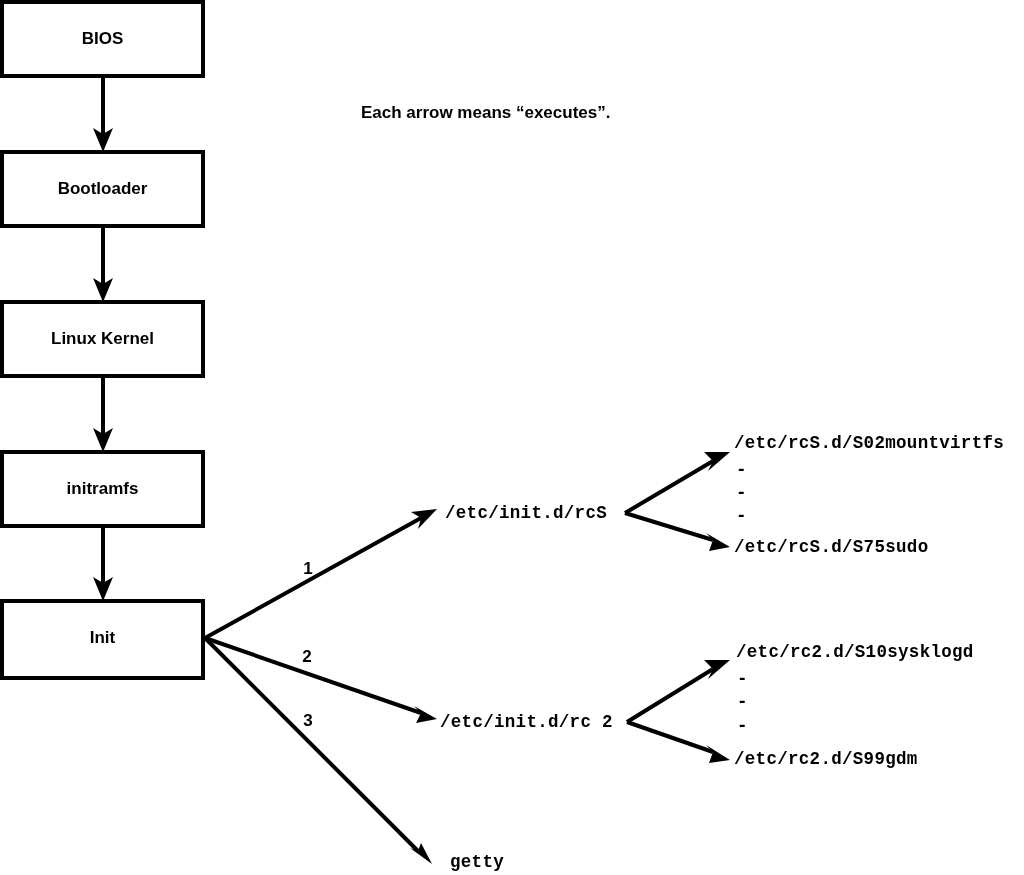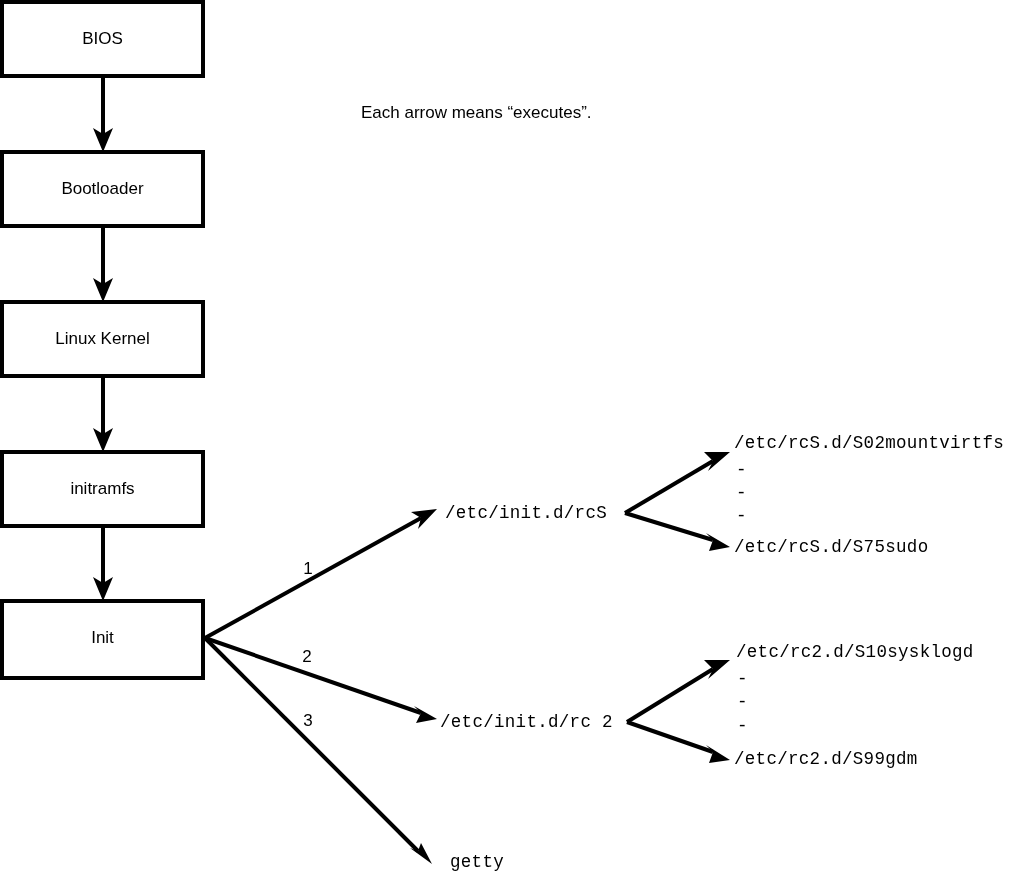--- a/index.html
+++ b/index.html
@@ -7,20 +7,21 @@
     padding: 0;
     background: #ffffff;
   }
   #canvas {
     position: relative;
     width: 1024px;
     height: 875px;
     background: #ffffff;
     overflow: hidden;
     font-family: "Liberation Sans", sans-serif;
+    font-weight: bold;
   }
   svg.layer {
     position: absolute;
     left: 0;
     top: 0;
     width: 1024px;
     height: 875px;
   }
   .box-rect {
     fill: #ffffff;

